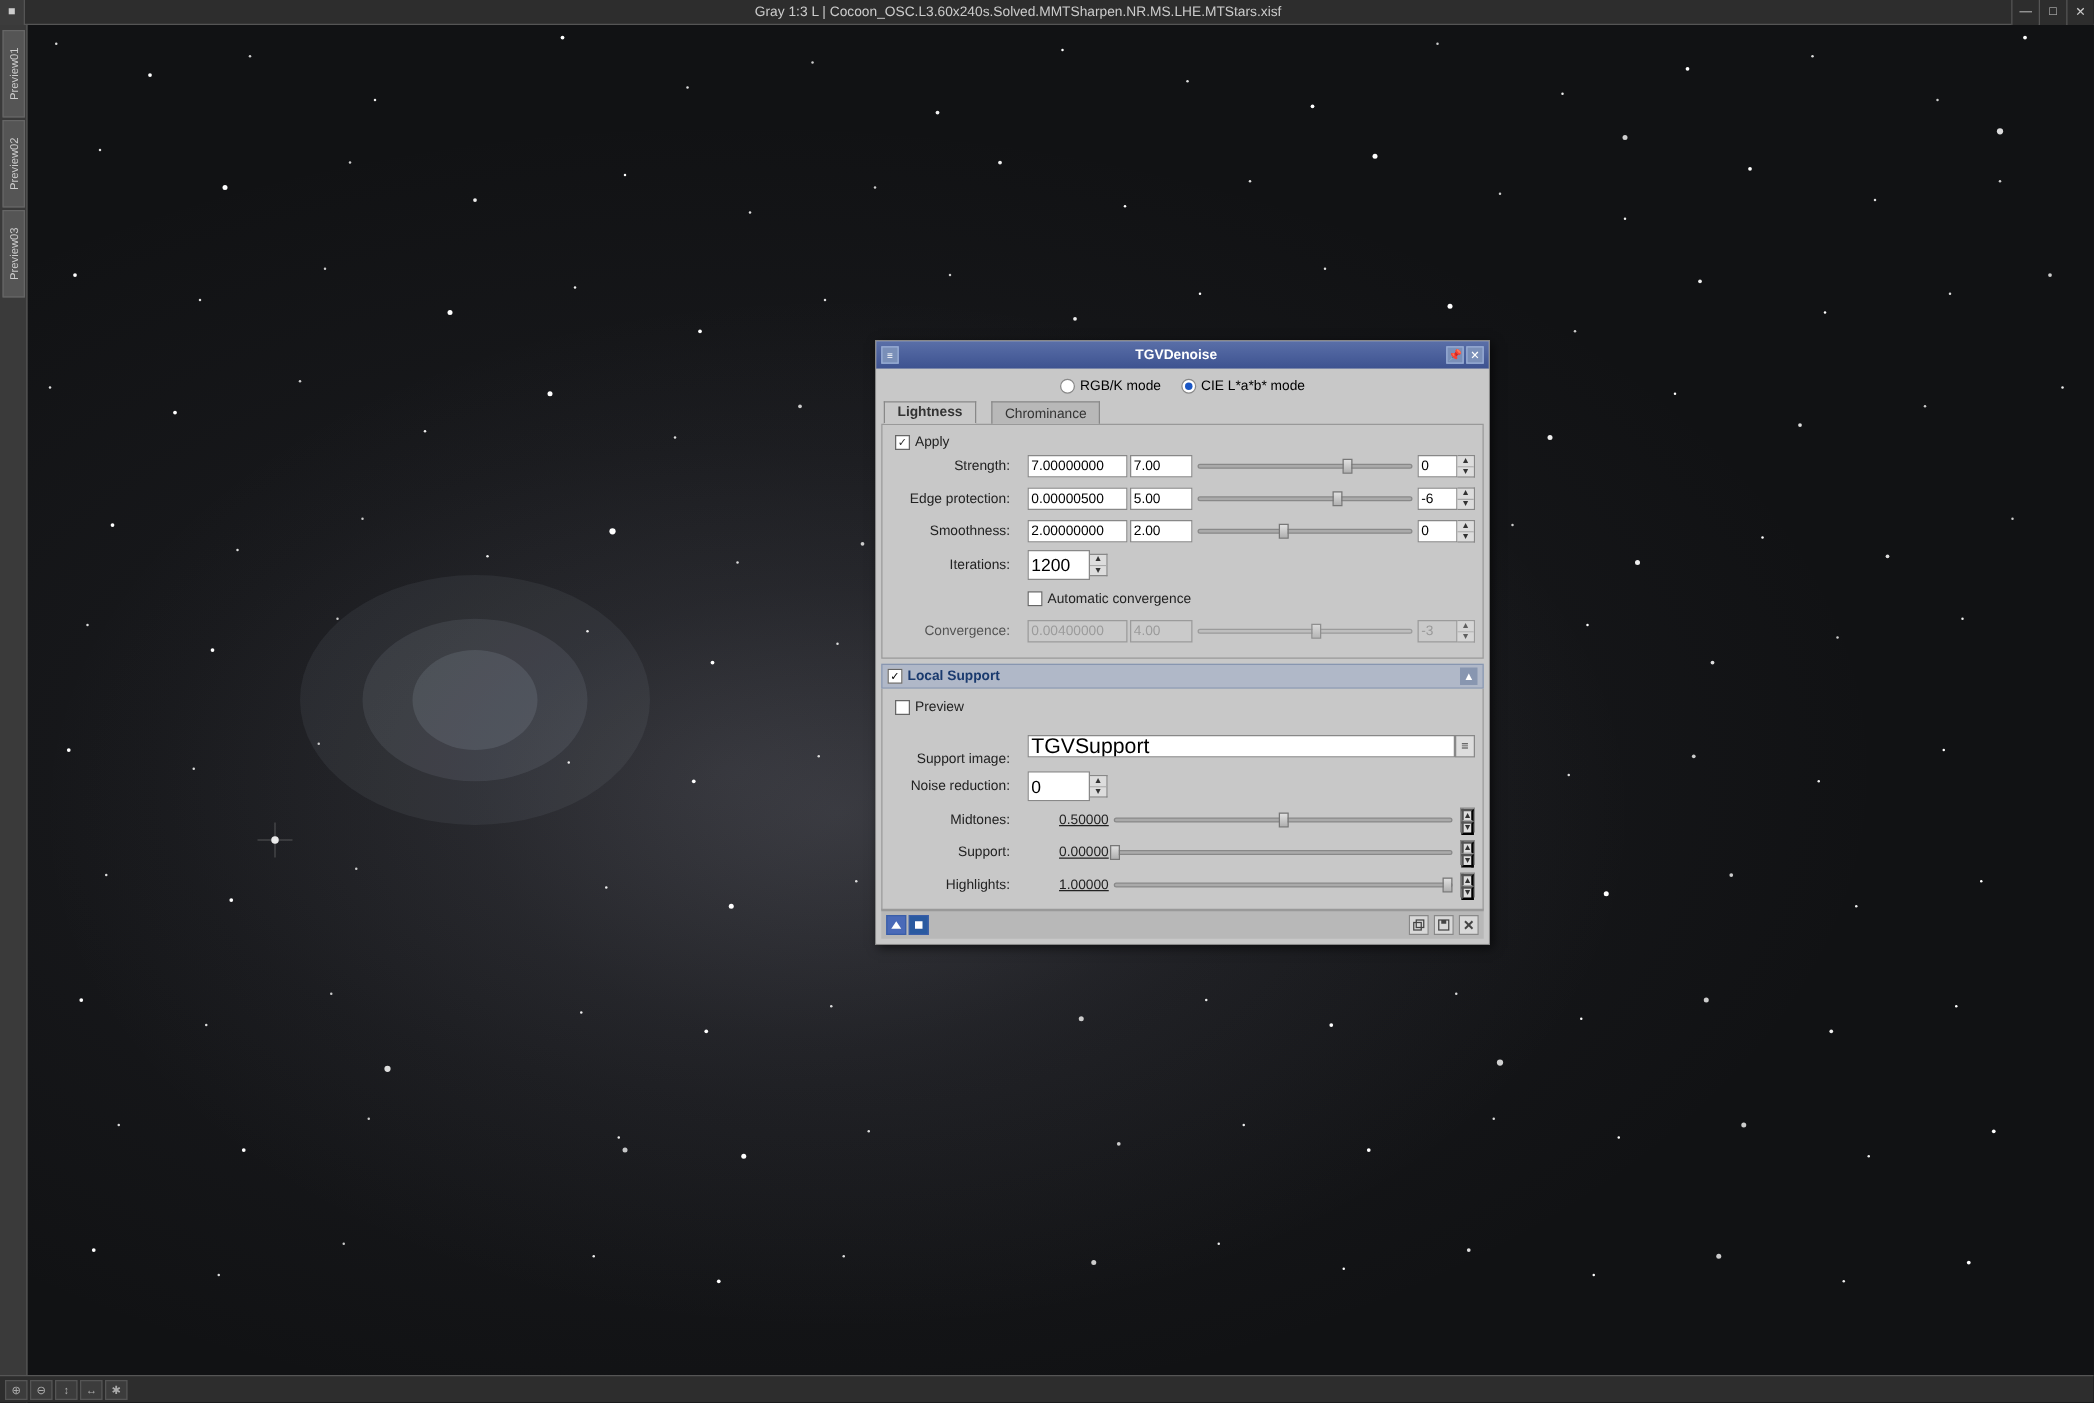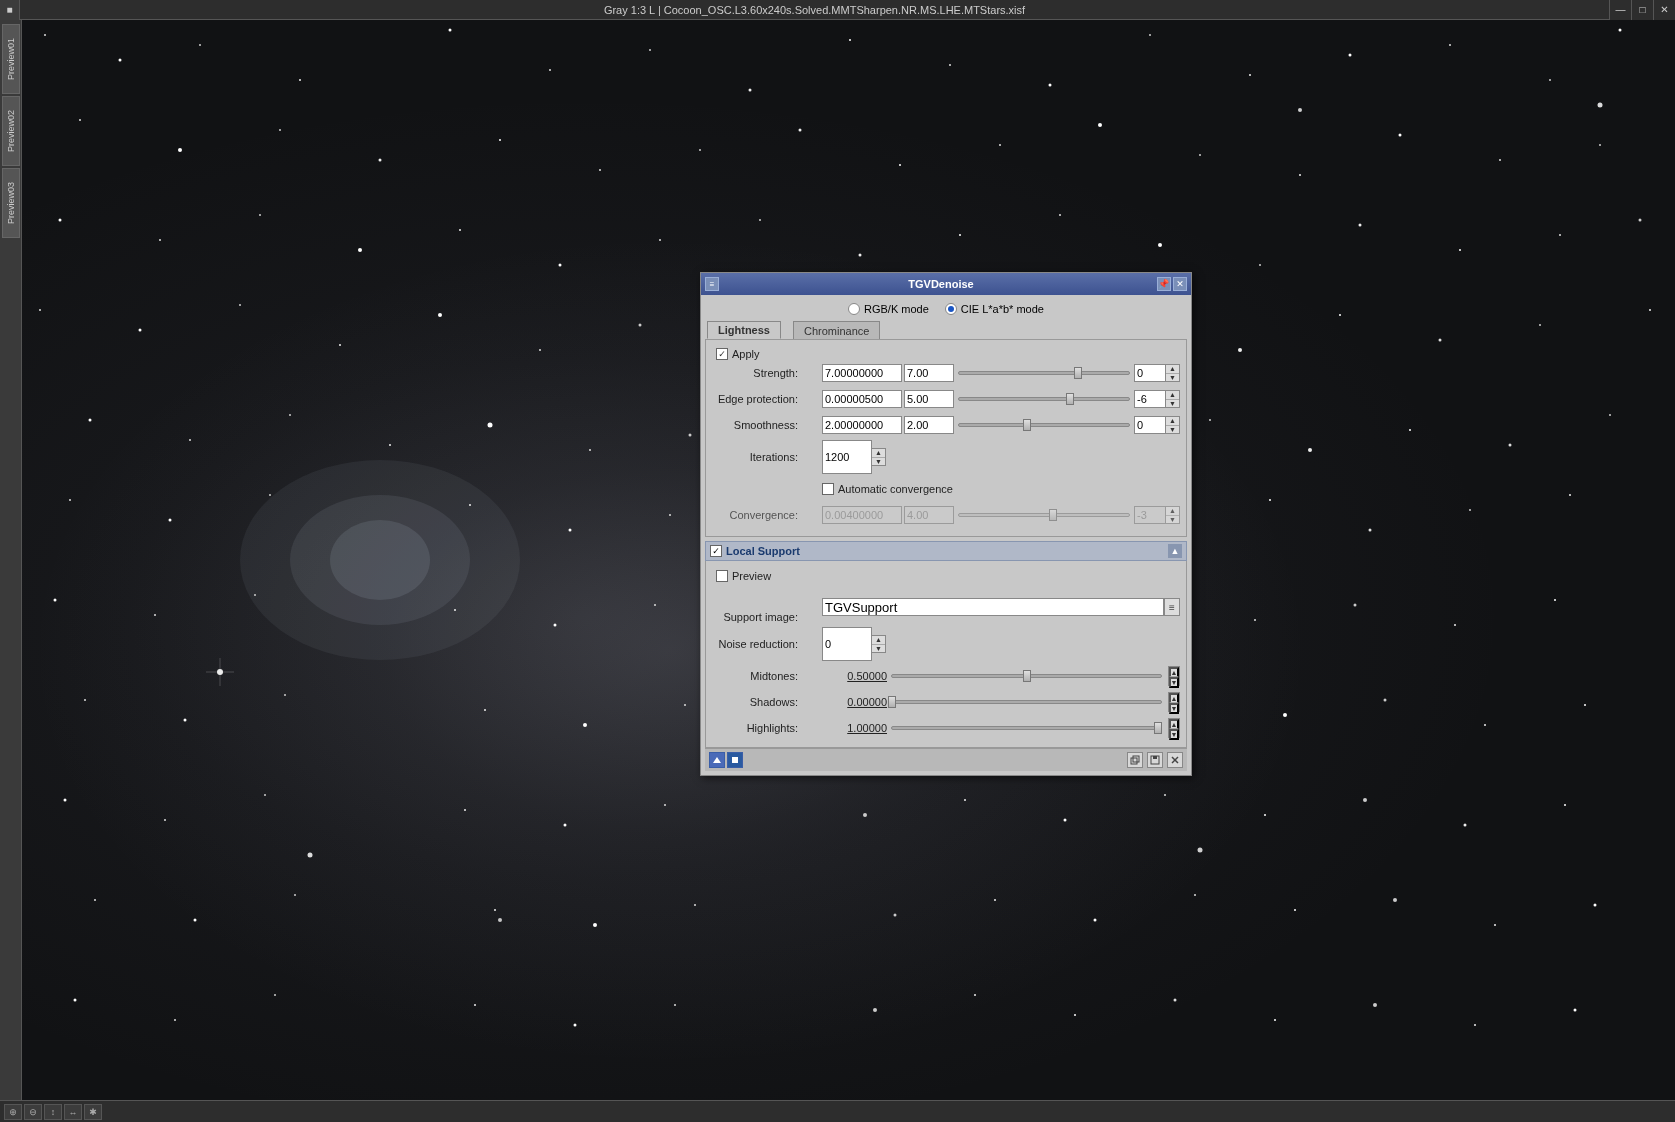--- a/index.html
+++ b/index.html
@@ -256,21 +256,21 @@
 
     
     .form-row {
       display: flex;
       align-items: center;
       margin-bottom: 4px;
       min-height: 22px;
     }
     .form-label {
       text-align: right;
-      padding-right: 24px;
+      padding-right: 14px;
       color: #222;
       font-size: 11px;
     }
     .apply-row {
       display: flex;
       align-items: center;
       padding: 2px 4px;
     }
     .checkbox-label {
       display: flex;
@@ -392,24 +392,24 @@
     }
     .rs-up { border-bottom: 1px solid #aaa; }
 
     
     .iterations-spinner {
       display: flex;
       align-items: center;
     }
     .iter-input {
       width: 50px;
-      height: 34px;
+      height: 24px;
       border: 1px solid #888;
       background: #fff;
-      font-size: 11px;
+      font-size: 14px;
       padding: 0 2px;
       color: #000;
     }
 
     
     .section-header {
       display: flex;
       align-items: center;
       background: #b0b8c8;
       border: 1px solid #8896b0;
@@ -888,21 +888,21 @@
 
       <div class="form-row" style="padding-left:4px;">
         <label class="checkbox-label">
           <div class="checkbox"></div>
           <span>Preview</span>
         </label>
       </div>
 
       <div class="form-row">
         <div class="form-label" style="width:110px;margin-top:20px;">Support image:</div>
-        <input class="support-image-input" type="text" value="TGVSupport" style="flex: 1 1 0%; height: 18px; border: 1px solid rgb(136, 136, 136); background: rgb(255, 255, 255); font-size: 13px; padding: 0px 2px;">
+        <input class="support-image-input" type="text" value="TGVSupport" style="flex: 1 1 0%; height: 18px; border: 1px solid rgb(136, 136, 136); background: rgb(255, 255, 255); font-size: 17px; padding: 0px 2px;">
         <div class="browse-btn">≡</div>
       </div>
 
       <div class="form-row">
         <div class="form-label" style="width:110px;">Noise reduction:</div>
         <input class="iter-input" type="text" value="0" style="">
         <div class="spinner">
           <button class="spinner-up">▲</button>
           <button class="spinner-down">▼</button>
         </div>
@@ -916,21 +916,21 @@
             <div class="slider-thumb" style="left:50%;"></div>
           </div>
         </div>
         <div class="right-spinner">
           <button class="rs-up">▲</button>
           <button class="rs-down">▼</button>
         </div>
       </div>
 
       <div class="form-row">
-        <div class="form-label" style="width:110px;">Shadows:</div>
+        <div class="form-label" style="width:110px;">Support:</div>
         <span class="value-display" style="width:65px;font-size:11px;">0.00000</span>
         <div class="slider-container">
           <div class="slider-track">
             <div class="slider-thumb" style="left:0%;"></div>
           </div>
         </div>
         <div class="right-spinner">
           <button class="rs-up">▲</button>
           <button class="rs-down">▼</button>
         </div>

